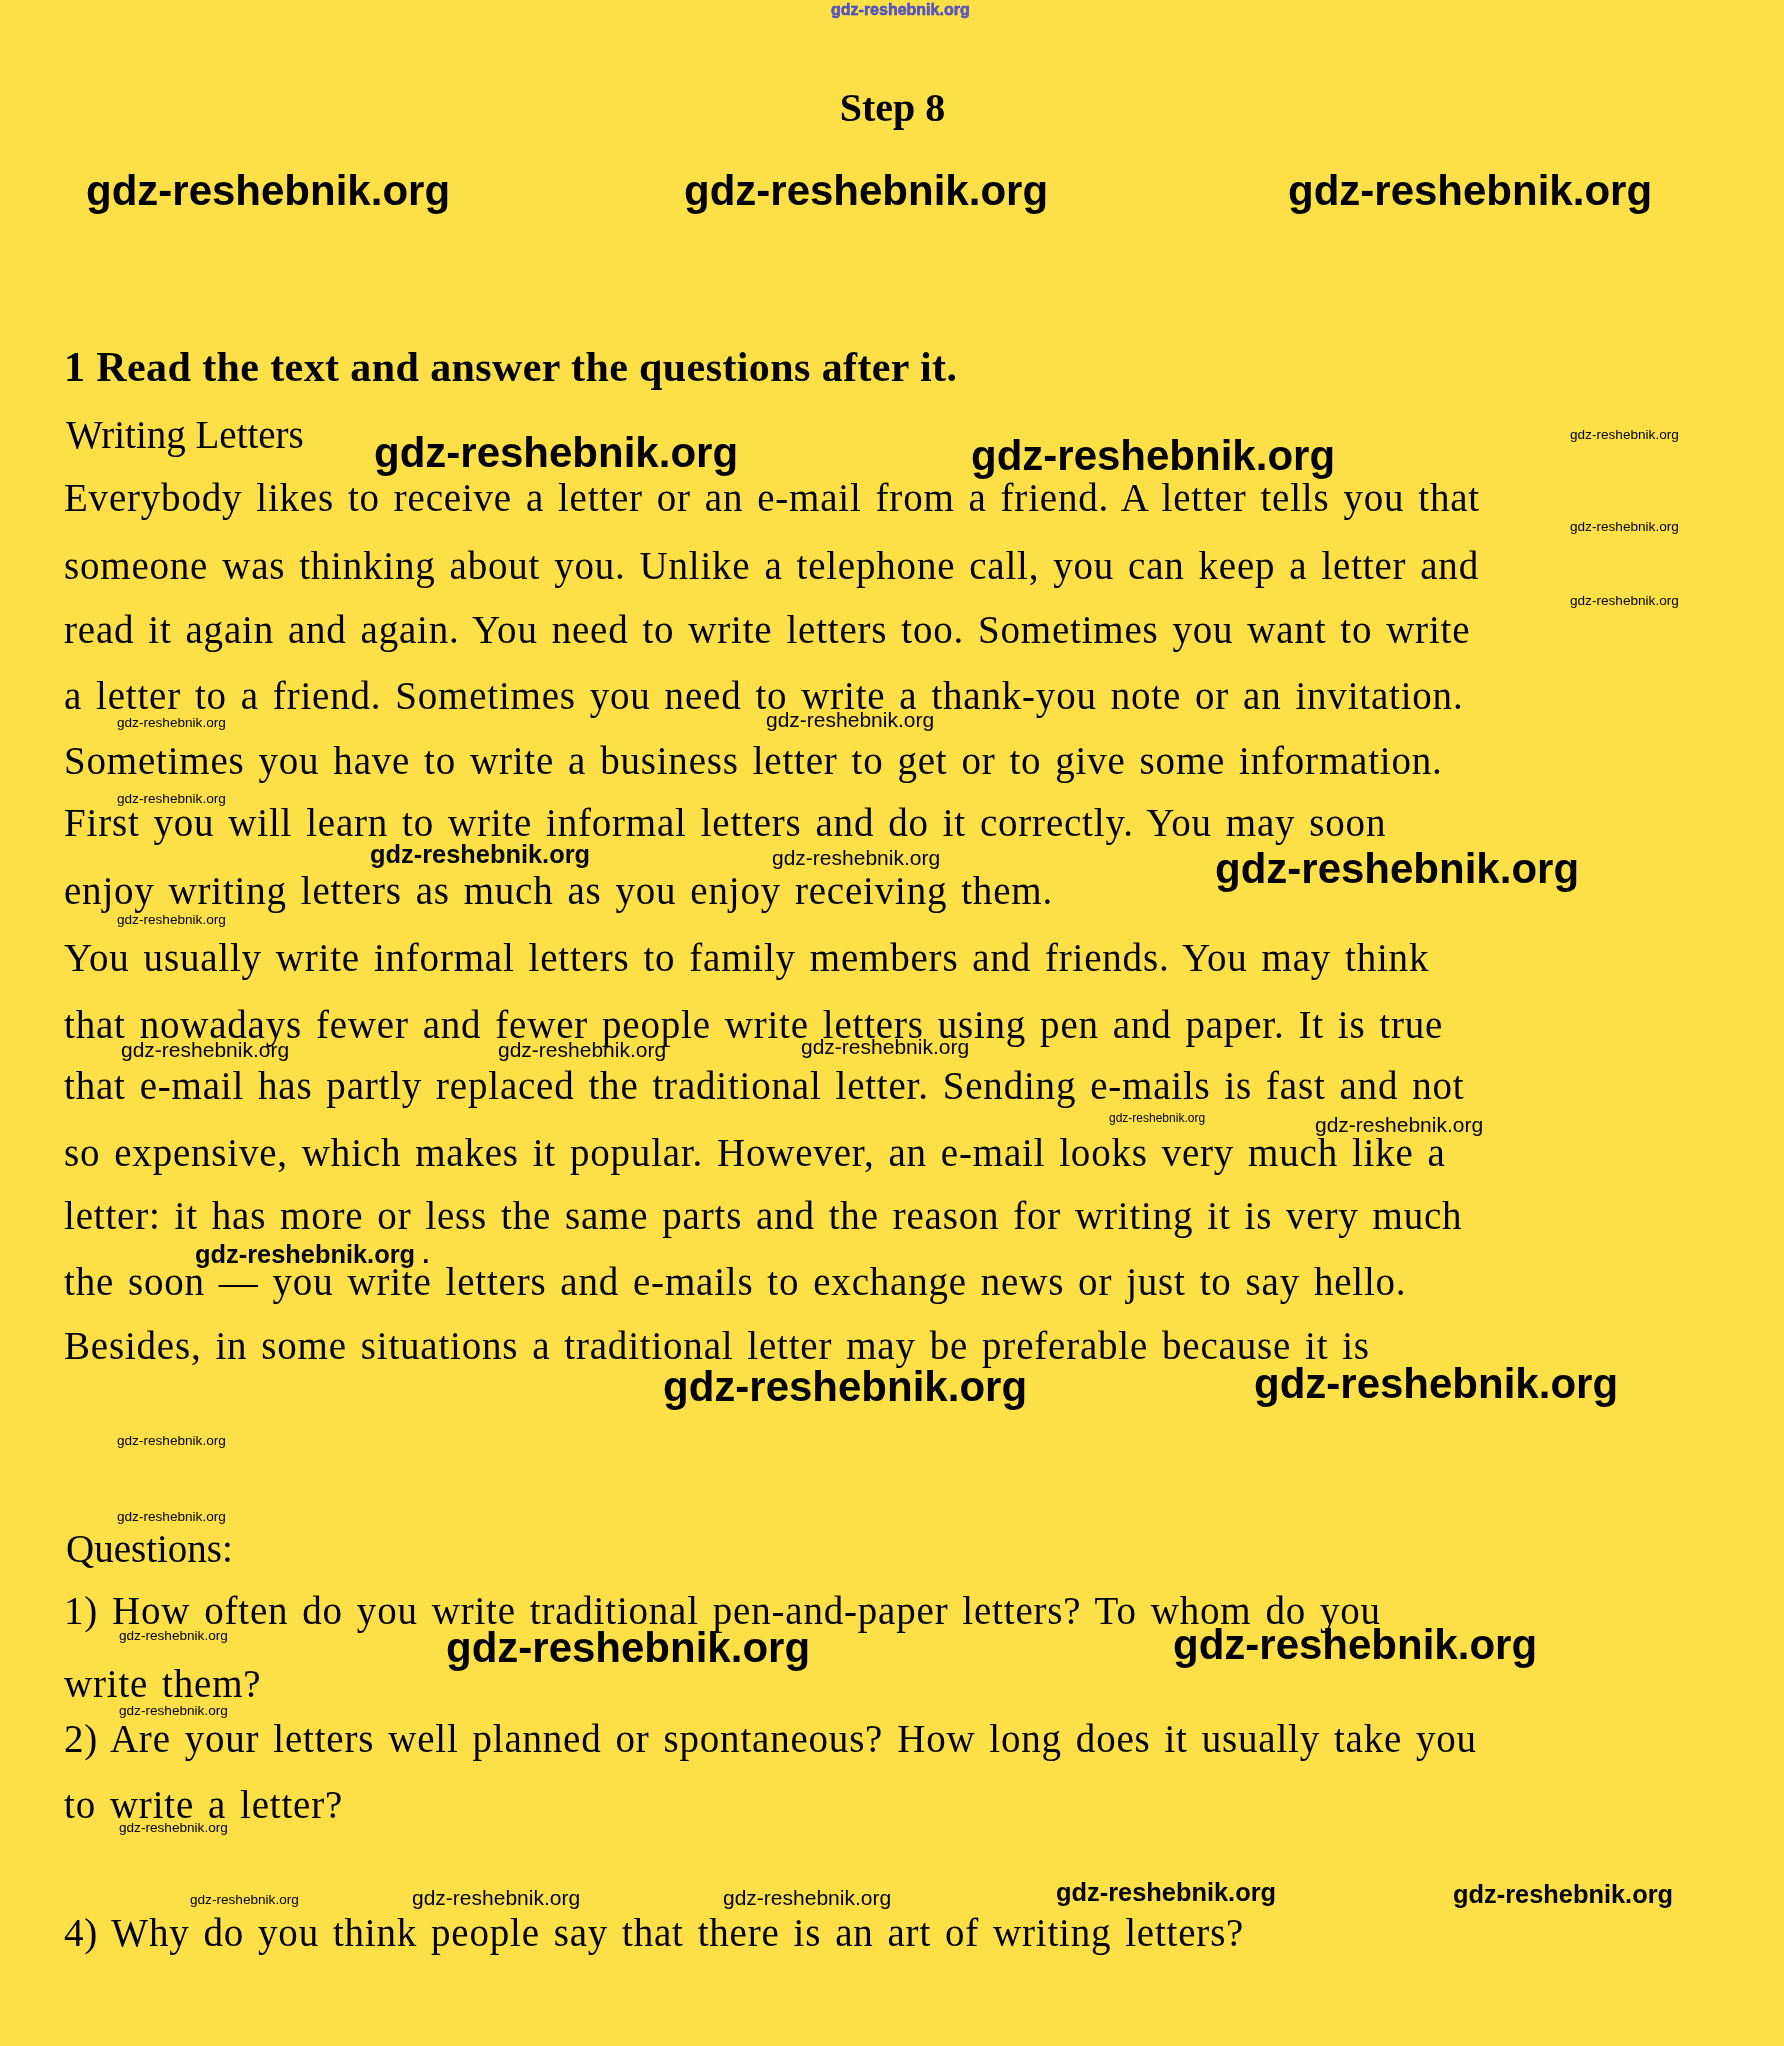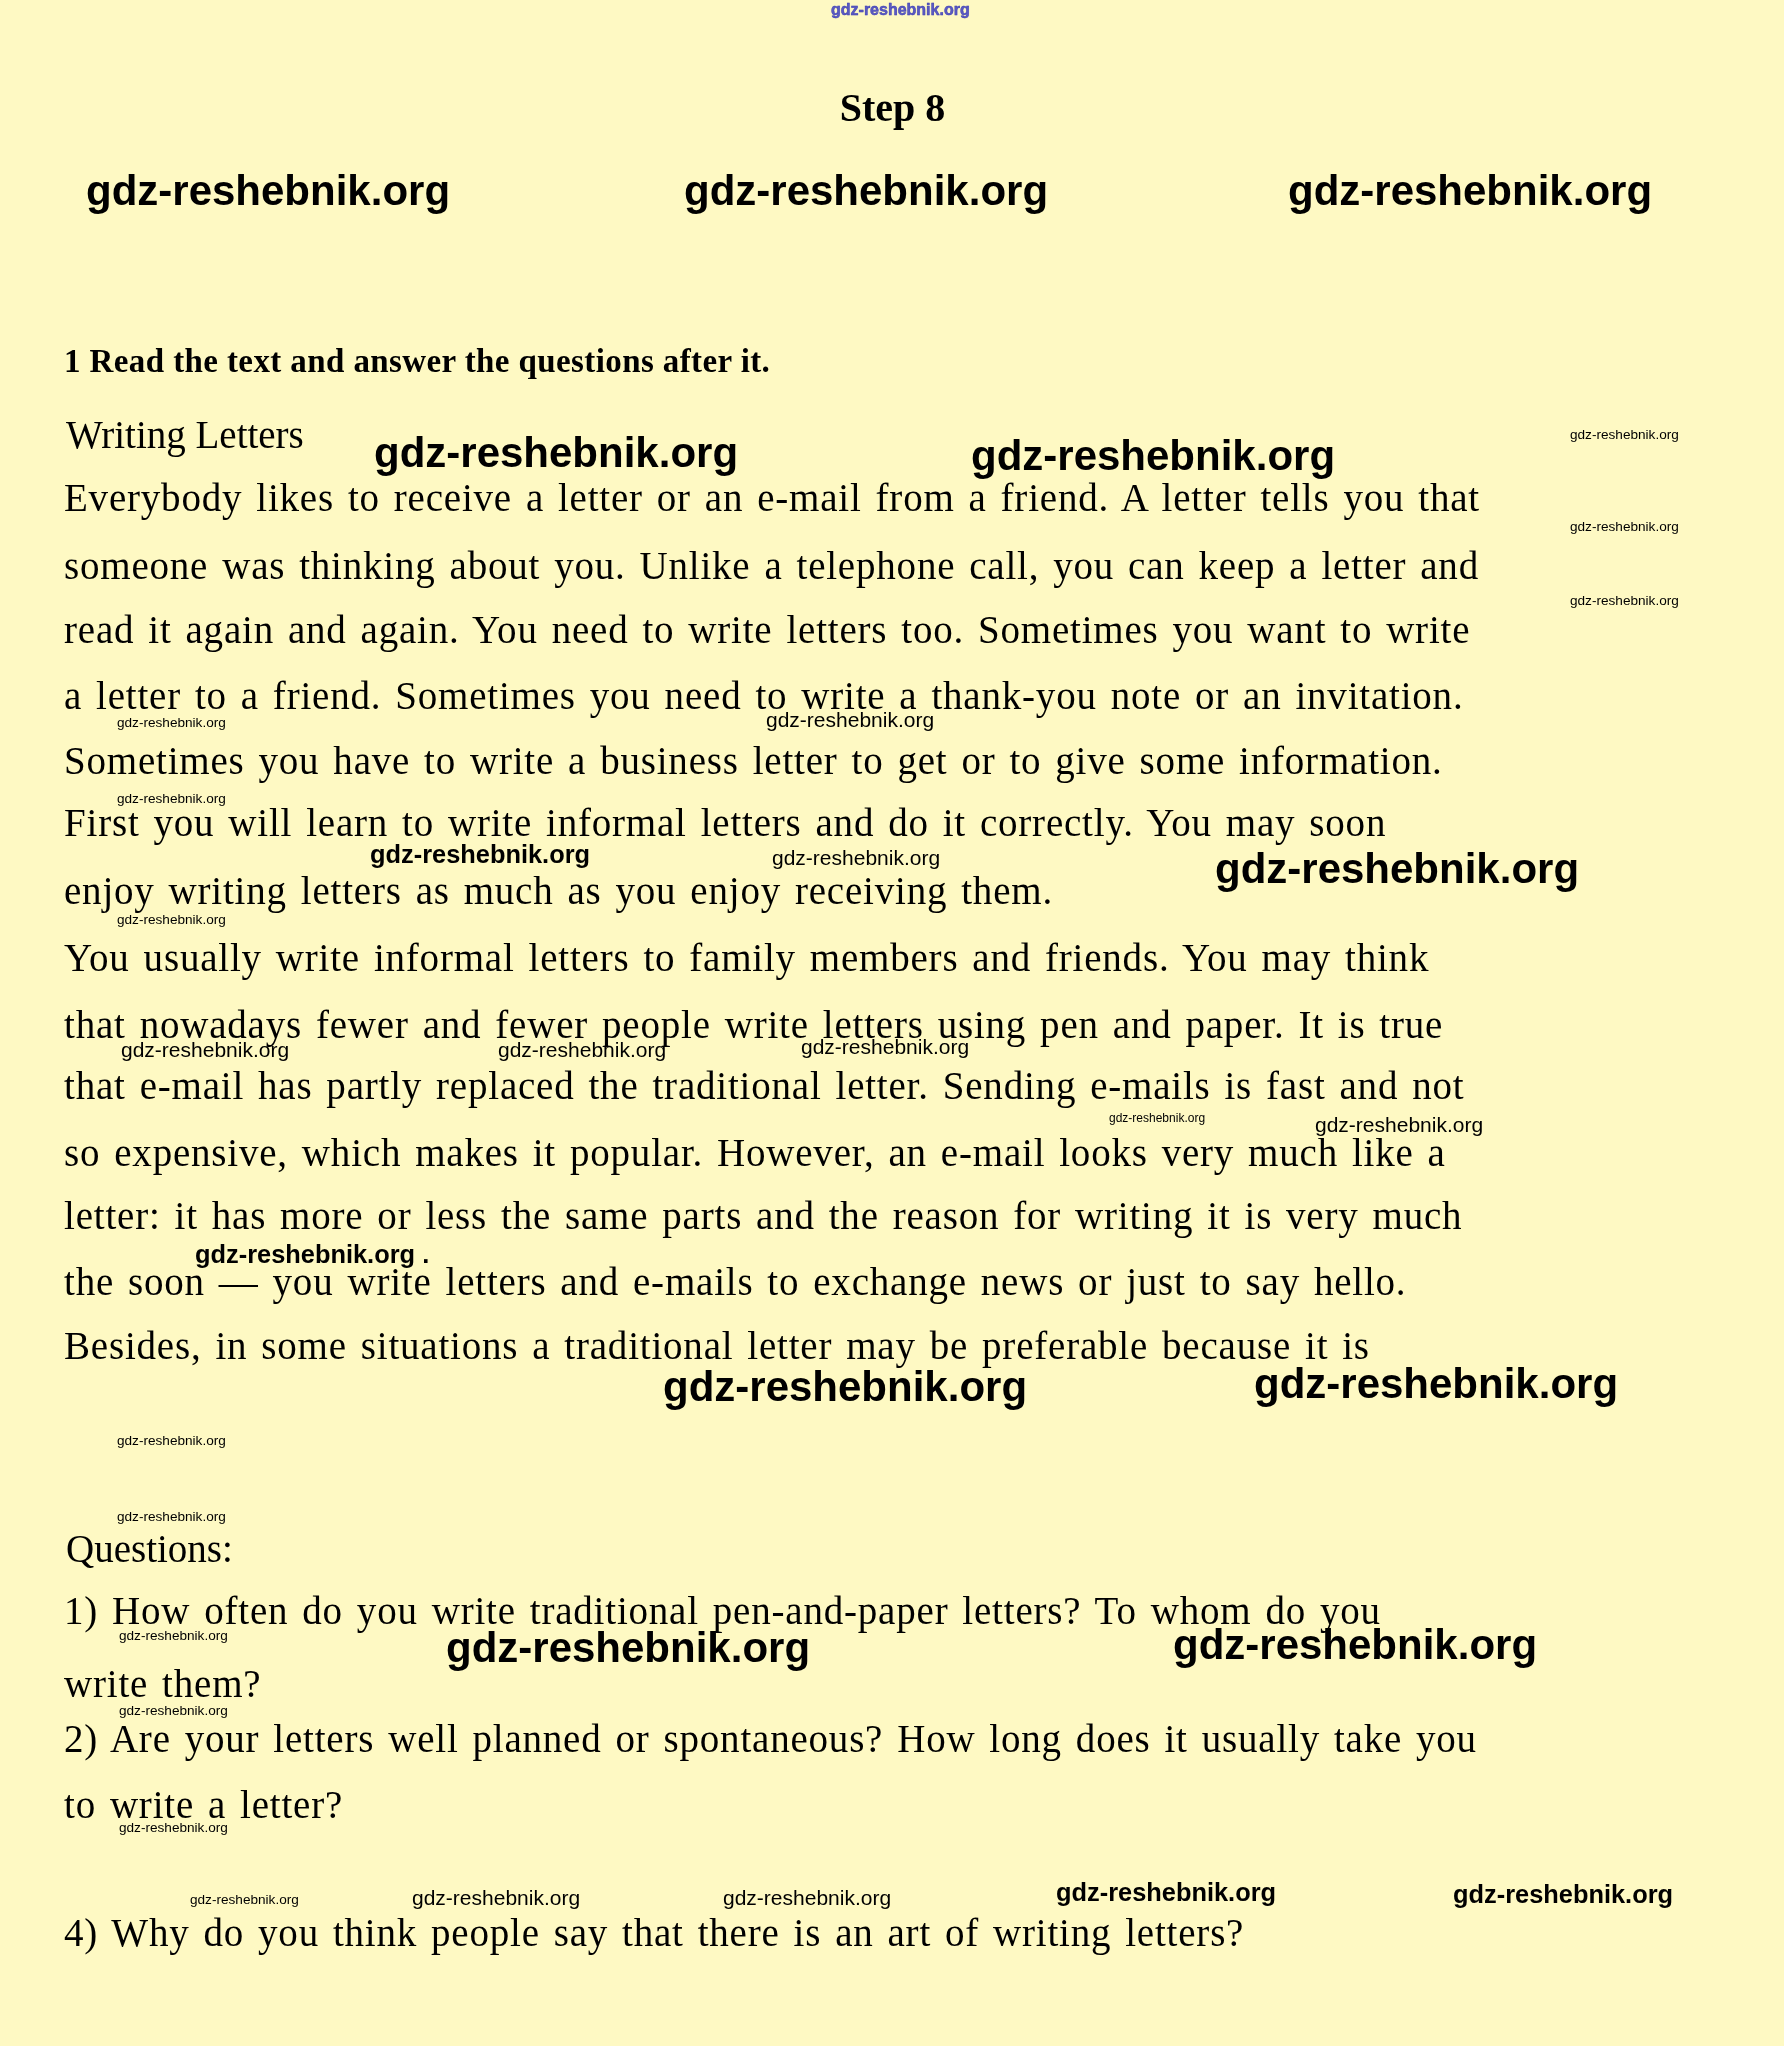--- a/index.html
+++ b/index.html
@@ -1,33 +1,33 @@
 <!DOCTYPE html>
 <html style="font-size:13.6px"><head>
 <meta charset="utf-8">
 <style>
   html,body { margin:0; padding:0; background:#ffffff; }
   .page {
     position:relative;
     width:1785px;
     height:2047px;
-    background:#fef9c3;
+    background:#fde047;
     overflow:hidden;
     font-family:"Liberation Serif", serif;
     color:#000;
   }
   .step-title {
     position:absolute; left:0; right:0; top:83px;
     margin:1px; text-align:center;
     font-size:40px; font-weight:700;
     font-family:"Liberation Serif", serif;
   }
   .task-heading {
     position:absolute; left:64px; top:343px; margin:0;
-    font-size:33px; font-weight:700; letter-spacing:0.4px;
+    font-size:42px; font-weight:700; letter-spacing:0.4px;
     font-family:"Liberation Serif", serif;
     white-space:nowrap;
   }
   .text-title {
     position:absolute; left:66px; top:412px;
     font-size:39px; white-space:nowrap;
   }
   .line {
     position:absolute; left:64px;
     font-size:39px; line-height:1.1;

